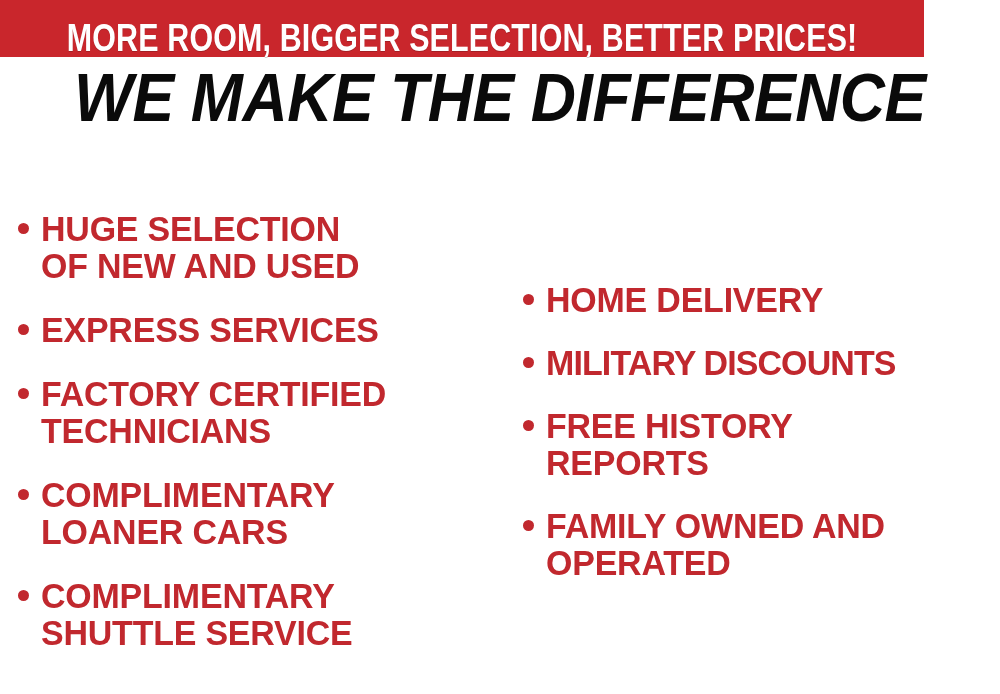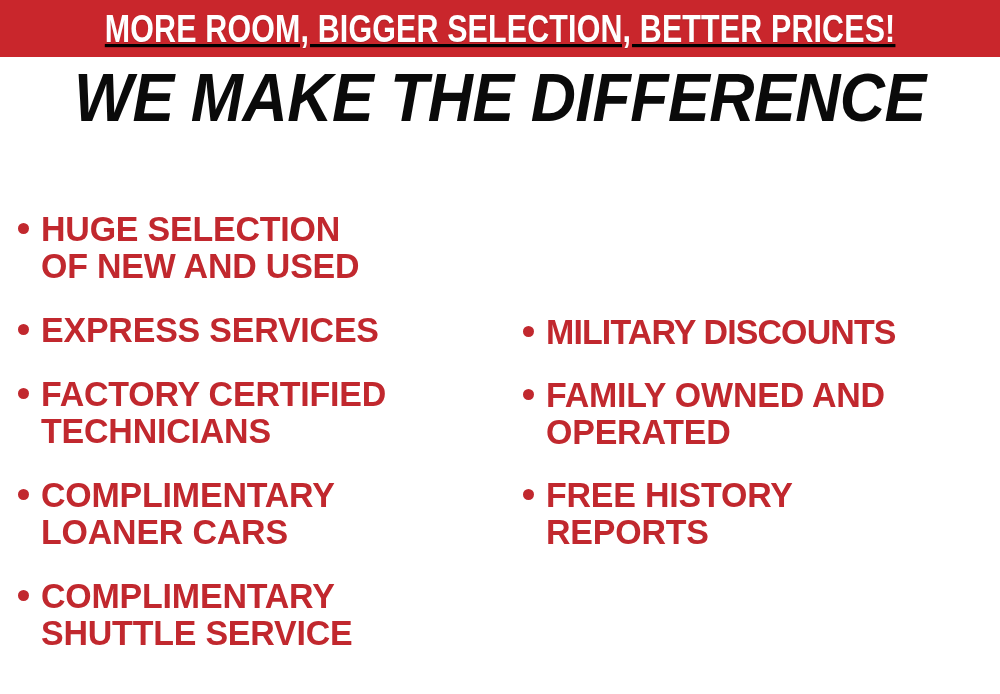--- a/index.html
+++ b/index.html
@@ -17,27 +17,26 @@
     height: 694px;
     background: #ffffff;
     overflow: hidden;
   }
 
   
   .banner {
     position: absolute;
     left: 0;
     top: 0;
-    width: 1000px;
+    width: 924px;
     height: 57px;
     background: #c9262c;
     display: flex;
-    align-items: center;
+    align-items: flex-end;
     justify-content: center;
-    text-decoration: underline;
   }
   .banner-text {
     color: #ffffff;
     font-family: "Liberation Sans", sans-serif;
     font-weight: bold;
     font-size: 38px;
     line-height: 38px;
     letter-spacing: 0.2px;
     transform: scaleX(0.80);
     transform-origin: center center;
@@ -161,28 +160,32 @@
       <div class="bullet-item">
         <span class="bullet-dot"></span>
         <span class="bullet-text">COMPLIMENTARY
 SHUTTLE SERVICE</span>
       </div>
     </div>
 
     <div class="column column-right">
       <div class="bullet-item">
         <span class="bullet-dot"></span>
+        <span class="bullet-text">HOME DELIVERY</span>
+      </div>
+      <div class="bullet-item">
+        <span class="bullet-dot"></span>
         <span class="bullet-text tight">MILITARY DISCOUNTS</span>
+      </div>
+      <div class="bullet-item">
+        <span class="bullet-dot"></span>
+        <span class="bullet-text">FREE HISTORY
+REPORTS</span>
       </div>
       <div class="bullet-item">
         <span class="bullet-dot"></span>
         <span class="bullet-text">FAMILY OWNED AND
 OPERATED</span>
-      </div>
-      <div class="bullet-item">
-        <span class="bullet-dot"></span>
-        <span class="bullet-text">FREE HISTORY
-REPORTS</span>
       </div>
     </div>
 
   </div>
 </div>
 
 </body></html>

